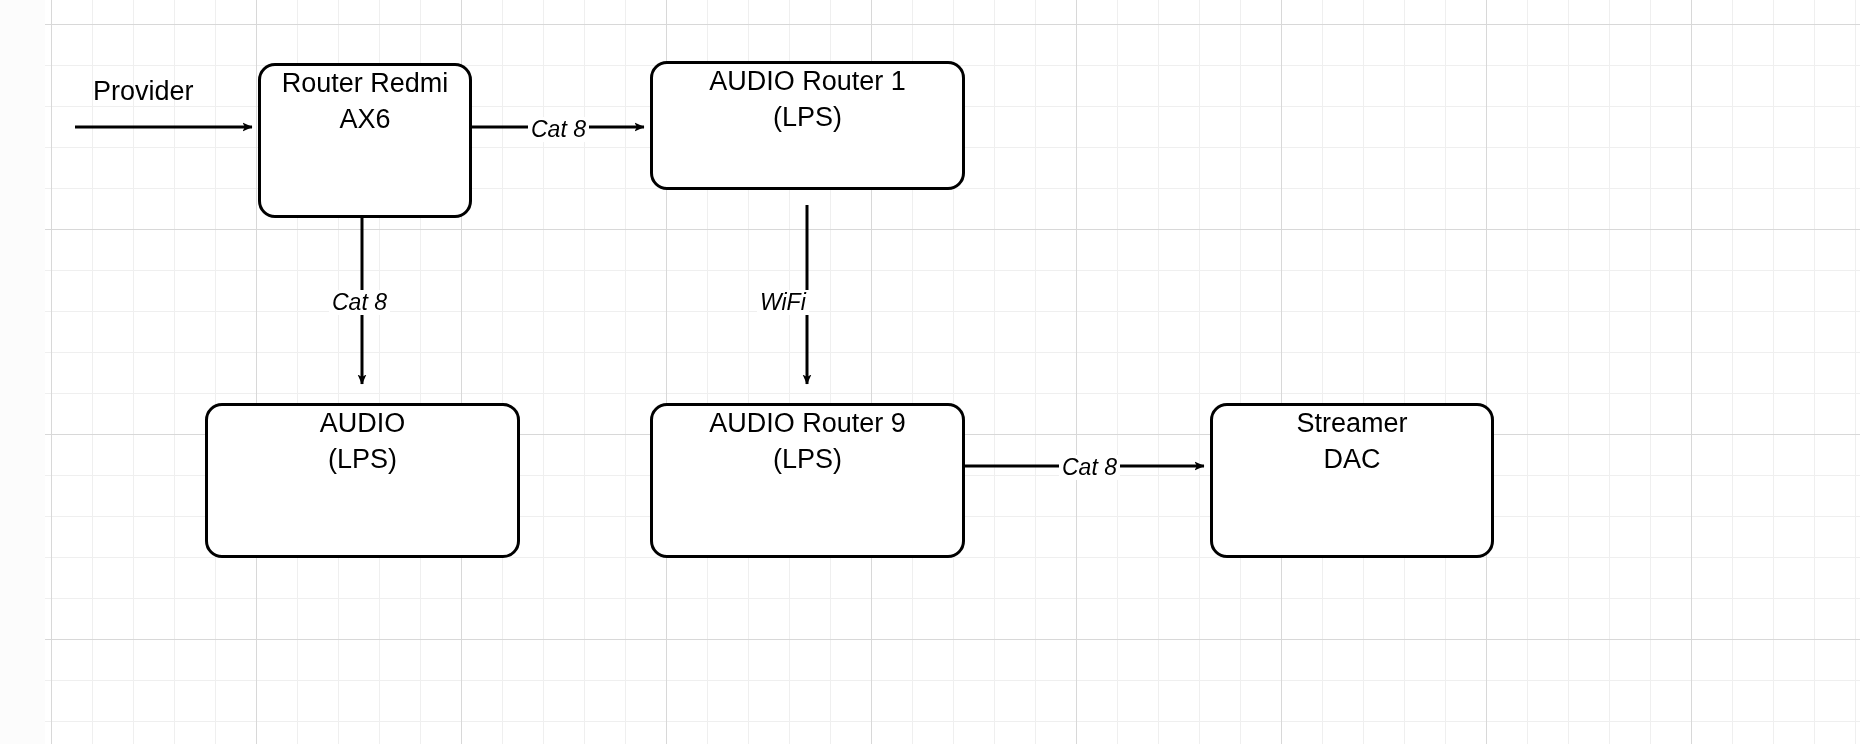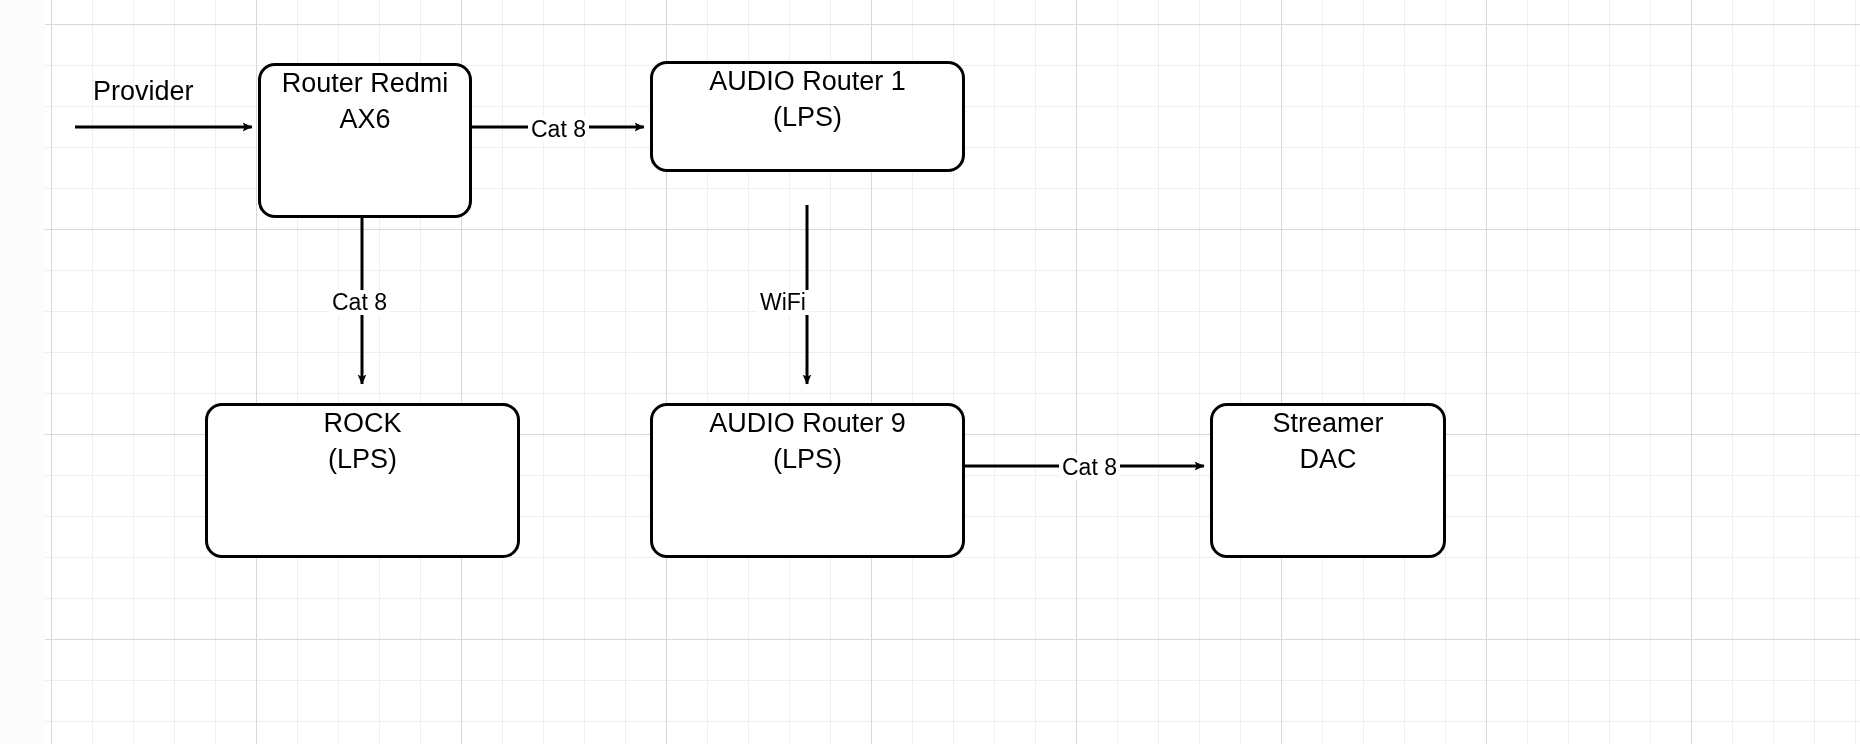--- a/index.html
+++ b/index.html
@@ -73,20 +73,21 @@
   .edge-label {
     position: absolute;
     background: #ffffff;
     color: #000000;
     font-size: 23px;
     font-family: "Liberation Sans", sans-serif;
     line-height: 1;
     white-space: nowrap;
     padding: 1px 3px;
     text-align: center;
+    font-style: italic;
   }
   .source-label {
     position: absolute;
     color: #000000;
     font-size: 27px;
     font-family: "Liberation Sans", sans-serif;
     line-height: 1;
     white-space: nowrap;
     background: transparent;
   }
@@ -125,36 +126,36 @@
     <g>
       <line x1="965" y1="466" x2="1204" y2="466" stroke="#000000" stroke-width="3" marker-end="url(#arrowhead)"></line>
     </g>
   </svg>
 
   <div class="node-box" style="left:258px; top:50px; width:214px; height:155px;">
     <span>Router Redmi
 AX6</span>
   </div>
 
-  <div class="node-box" style="left:650px; top:48px; width:315px; height:111px;">
+  <div class="node-box" style="left:650px; top:48px; width:315px; height:129px;">
     <span>AUDIO Router 1
 (LPS)</span>
   </div>
 
   <div class="node-box" style="left:205px; top:390px; width:315px; height:155px;">
-    <span>ROCK
+    <span>AUDIO
 (LPS)</span>
   </div>
 
   <div class="node-box" style="left:650px; top:390px; width:315px; height:155px;">
     <span>AUDIO Router 9
 (LPS)</span>
   </div>
 
-  <div class="node-box" style="left:1210px; top:390px; width:236px; height:155px;">
+  <div class="node-box" style="left:1210px; top:390px; width:284px; height:155px;">
     <span>Streamer
 DAC</span>
   </div>
 
   <div class="source-label" style="left:93px; top:78px;text-align:right;">Provider</div>
 
   <div class="edge-label" style="left:528px; top:117px;">Cat 8</div>
 
   <div class="edge-label" style="left:329px; top:290px;">Cat 8</div>
 

